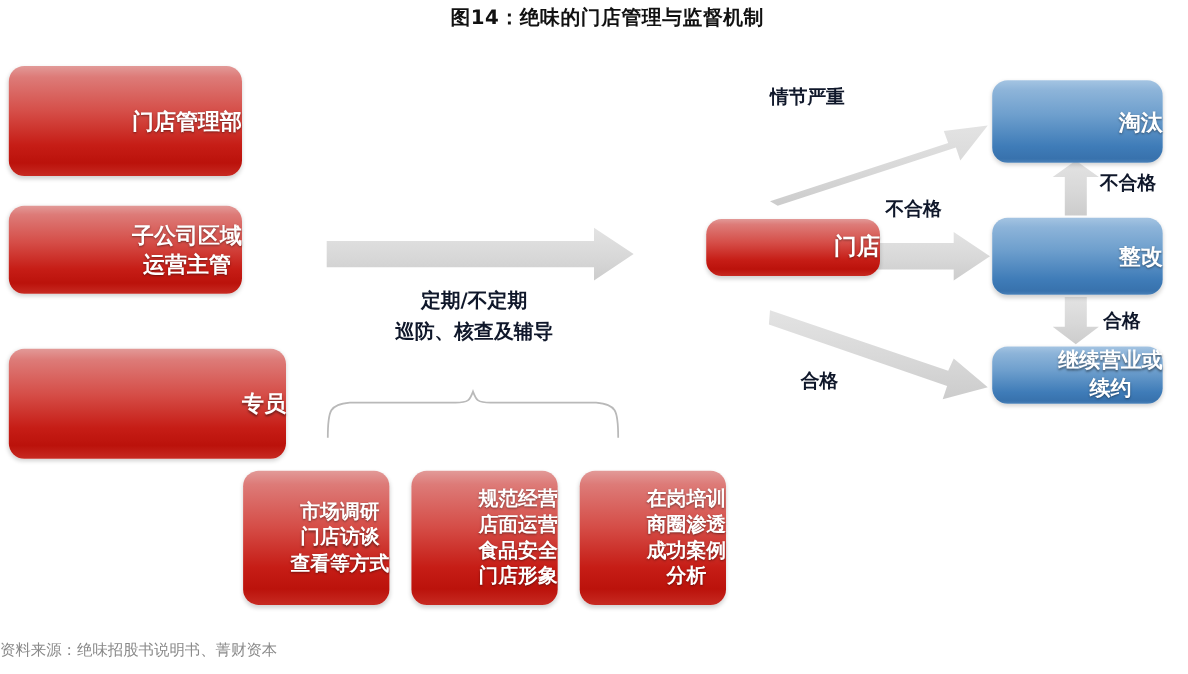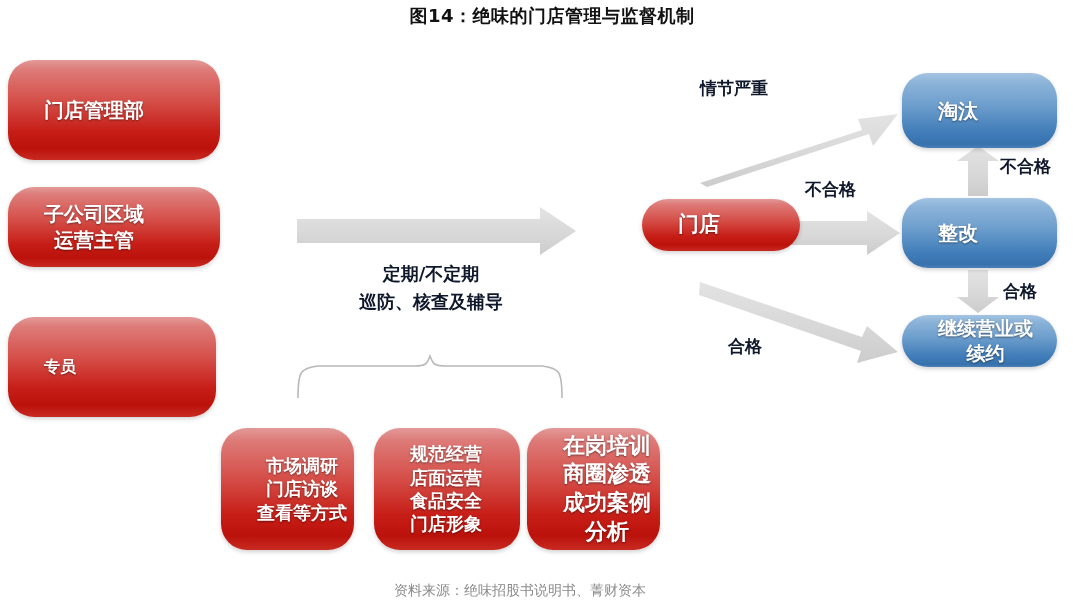--- a/index.html
+++ b/index.html
@@ -30,40 +30,38 @@
     color: #111111;
     letter-spacing: 0.5px;
   }
 
   
   .source {
     position: absolute;
     left: 0;
     top: 582px;
     width: 1040px;
-    text-align: center;
     font-size: 14px;
     color: #8a8a8a;
   }
 
   
   .box {
     position: absolute;
-    border-radius: 26px;
+    border-radius: 14px;
     display: flex;
     align-items: center;
-    justify-content: flex-start;
+    justify-content: flex-end;
     text-align: center;
     color: #ffffff;
     font-weight: bold;
     line-height: 1.3;
     box-sizing: border-box;
     text-shadow: 0 1px 2px rgba(0,0,0,0.45);
     box-shadow: 0 2px 4px rgba(0,0,0,0.18);
-    padding-left: 36px;
   }
   .box.red {
     background: linear-gradient(to bottom,
         #e29a98 0%,
         #dd7b78 10%,
         #d54d47 42%,
         #c61d16 72%,
         #bb120b 88%,
         #c72a22 100%);
   }
@@ -77,26 +75,26 @@
         #4a81b8 100%);
   }
   .box .lines {
     position: relative;
     z-index: 2;
   }
 
   
   #box-dept    { left: 8px;   top: 60px;  width: 212px; height: 100px; font-size: 20px; }
   #box-region  { left: 8px;   top: 187px; width: 212px; height: 80px; font-size: 20px; }
-  #box-staff   { left: 8px;   top: 317px; width: 208px; height: 100px; font-size: 16px; }
+  #box-staff   { left: 8px;   top: 317px; width: 252px; height: 100px; font-size: 20px; }
 
   
   #box-method-1 { left: 221px; top: 428px; width: 133px; height: 122px; font-size: 18px; }
-  #box-method-2 { left: 374px; top: 428px; width: 146px; height: 122px; font-size: 18px; }
-  #box-method-3 { left: 527px; top: 428px; width: 133px; height: 122px; font-size: 22px; }
+  #box-method-2 { left: 374px; top: 428px; width: 133px; height: 122px; font-size: 18px; }
+  #box-method-3 { left: 527px; top: 428px; width: 133px; height: 122px; font-size: 18px; }
 
   
   #box-store   { left: 598px; top: 199px; width: 158px; height: 52px; font-size: 21px; margin-left: 44px; }
 
   
   #box-eliminate { left: 902px; top: 73px;  width: 155px; height: 75px; font-size: 20px; }
   #box-rectify   { left: 902px; top: 198px; width: 155px; height: 70px; font-size: 20px; }
   #box-continue  { left: 902px; top: 315px; width: 155px; height: 52px; font-size: 19px; }
 
   

